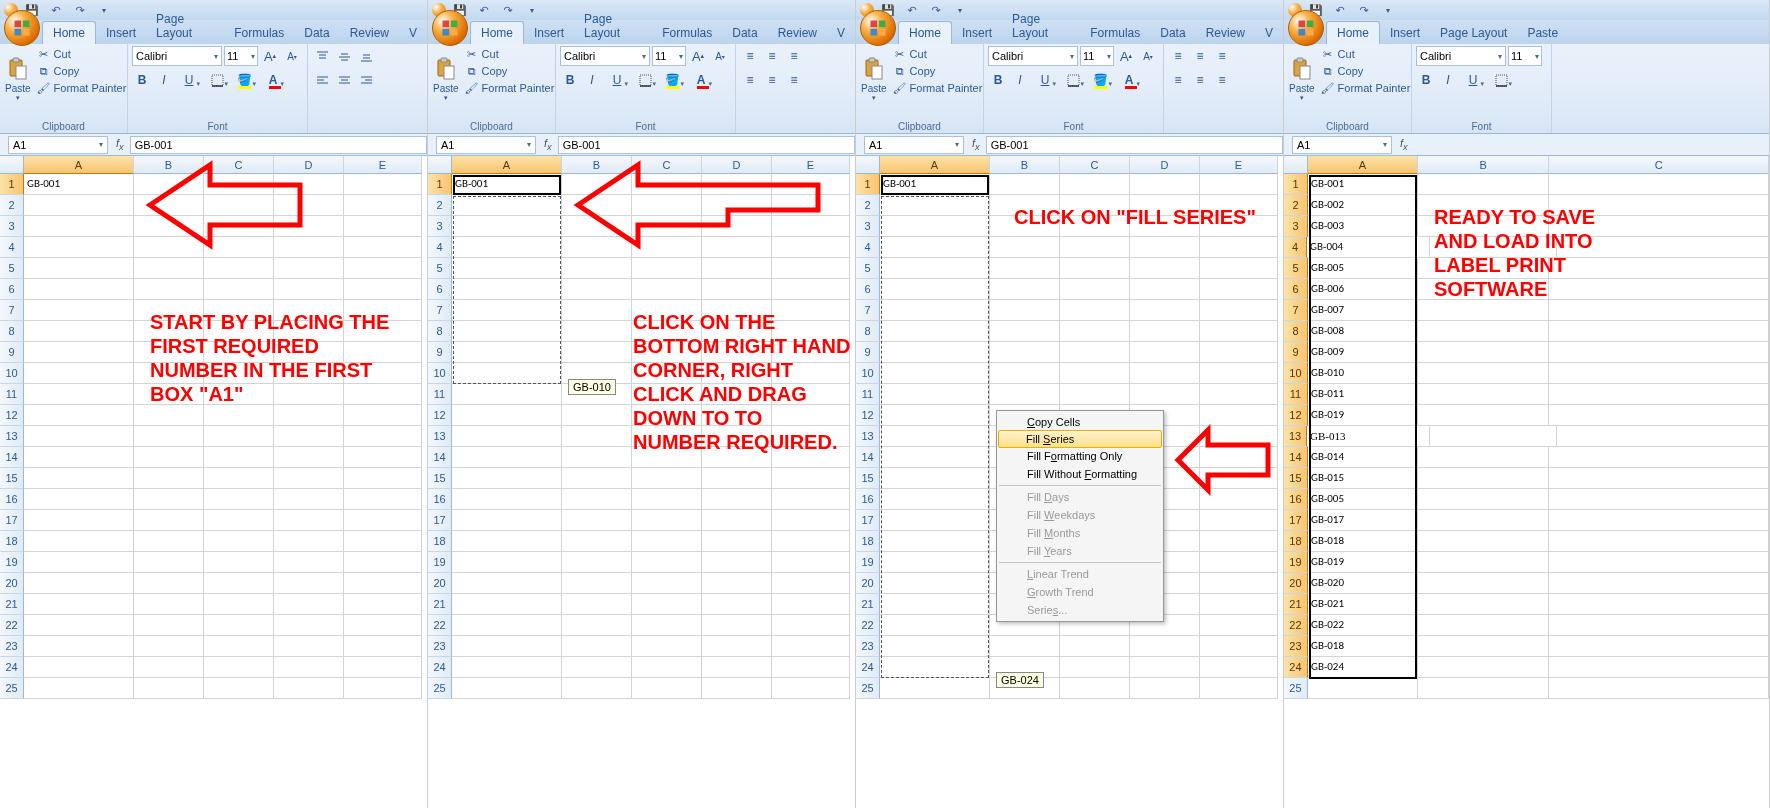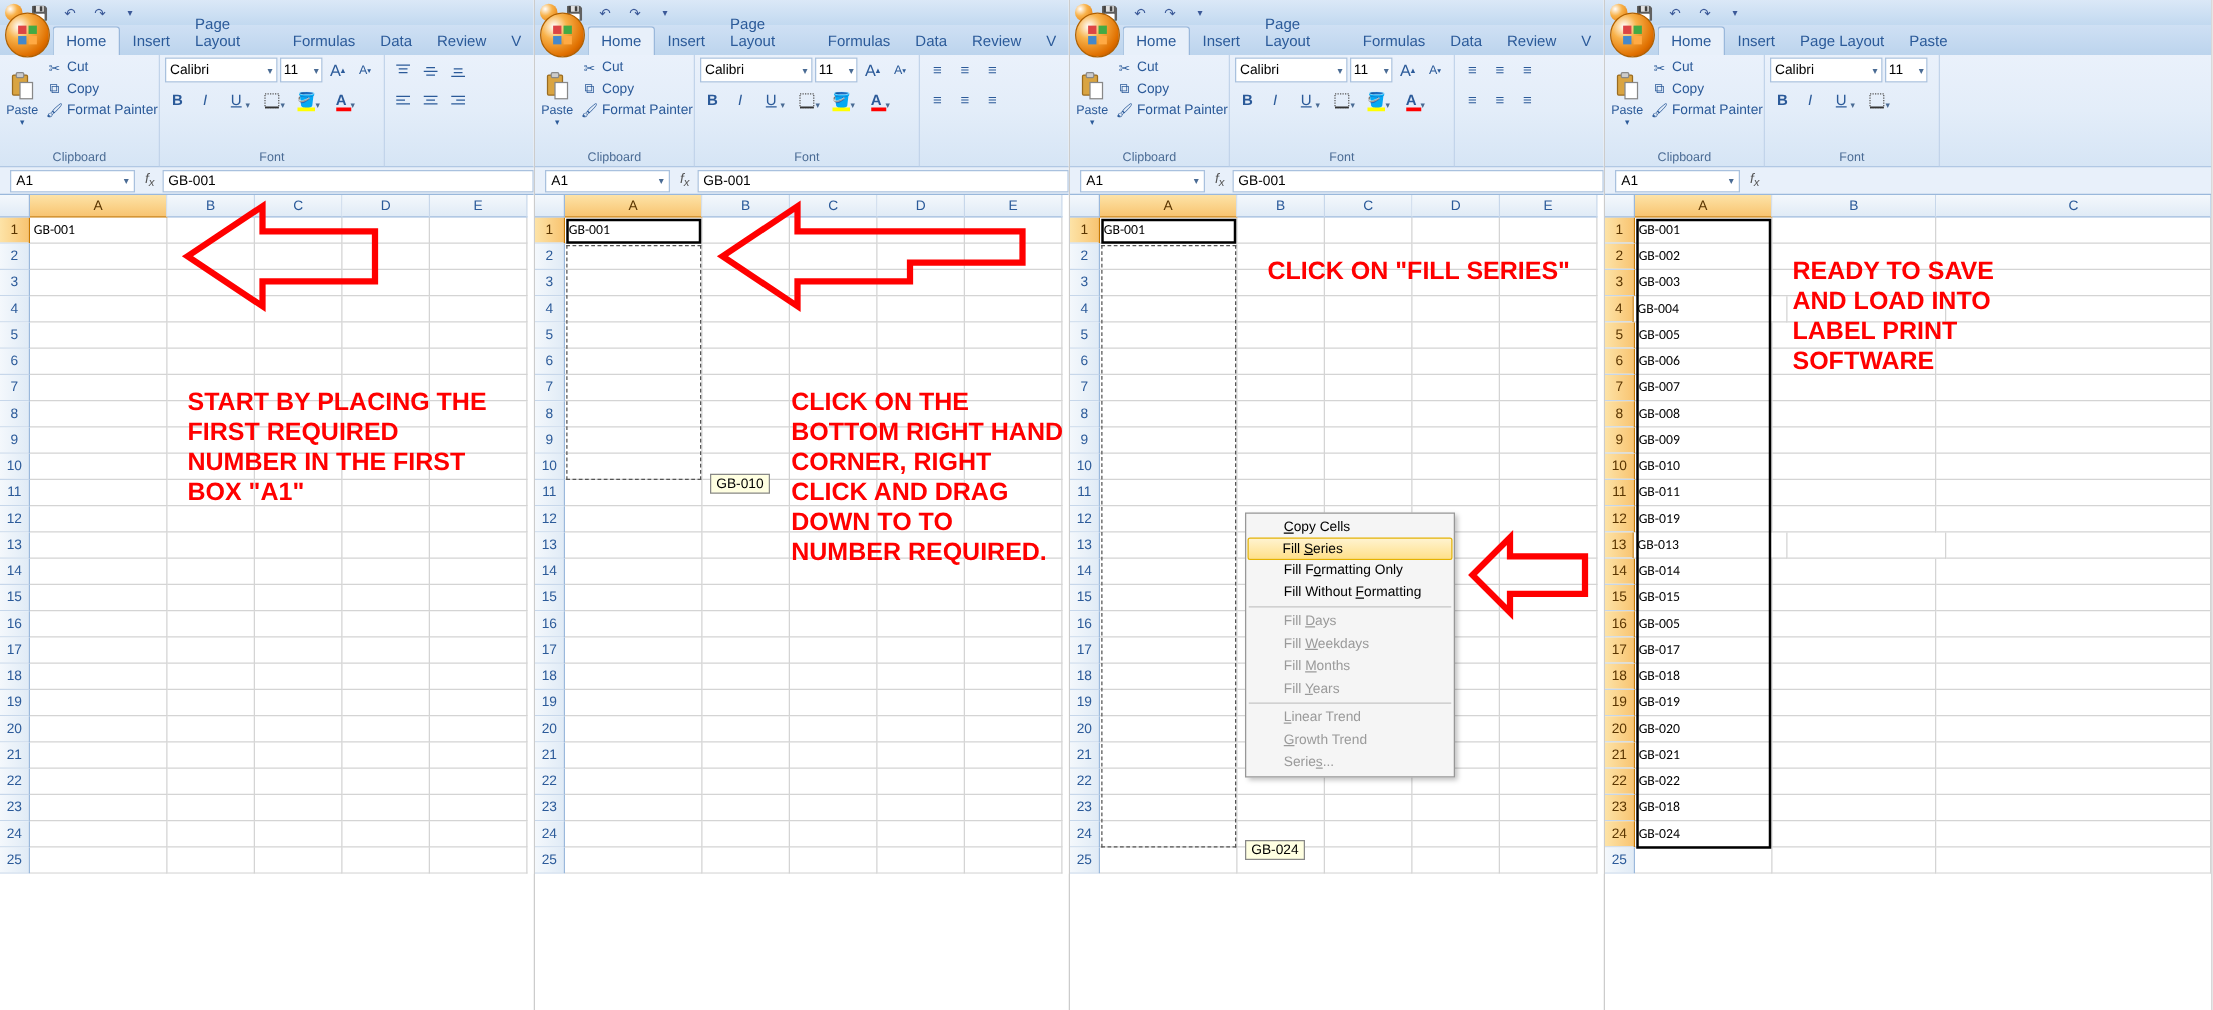--- a/index.html
+++ b/index.html
@@ -1306,21 +1306,21 @@
         <div class="cell" style="width: 220px;"></div>
       </div>
       <div class="row">
         <div class="rowh sel">12</div>
         <div class="cell" style="width: 110px;">GB-019</div>
         <div class="cell" style="width: 132px;"></div>
         <div class="cell" style="width: 220px;"></div>
       </div>
       <div class="row">
         <div class="rowh sel">13</div>
-        <div class="cell" style="width: 128px;">GB-013</div>
+        <div class="cell" style="width: 128px; font-family: Liberation Serif, serif;">GB-013</div>
         <div class="cell" style="width: 132px;"></div>
         <div class="cell" style="width: 220px;"></div>
       </div>
       <div class="row">
         <div class="rowh sel">14</div>
         <div class="cell" style="width: 110px;">GB-014</div>
         <div class="cell" style="width: 132px;"></div>
         <div class="cell" style="width: 220px;"></div>
       </div>
       <div class="row">

